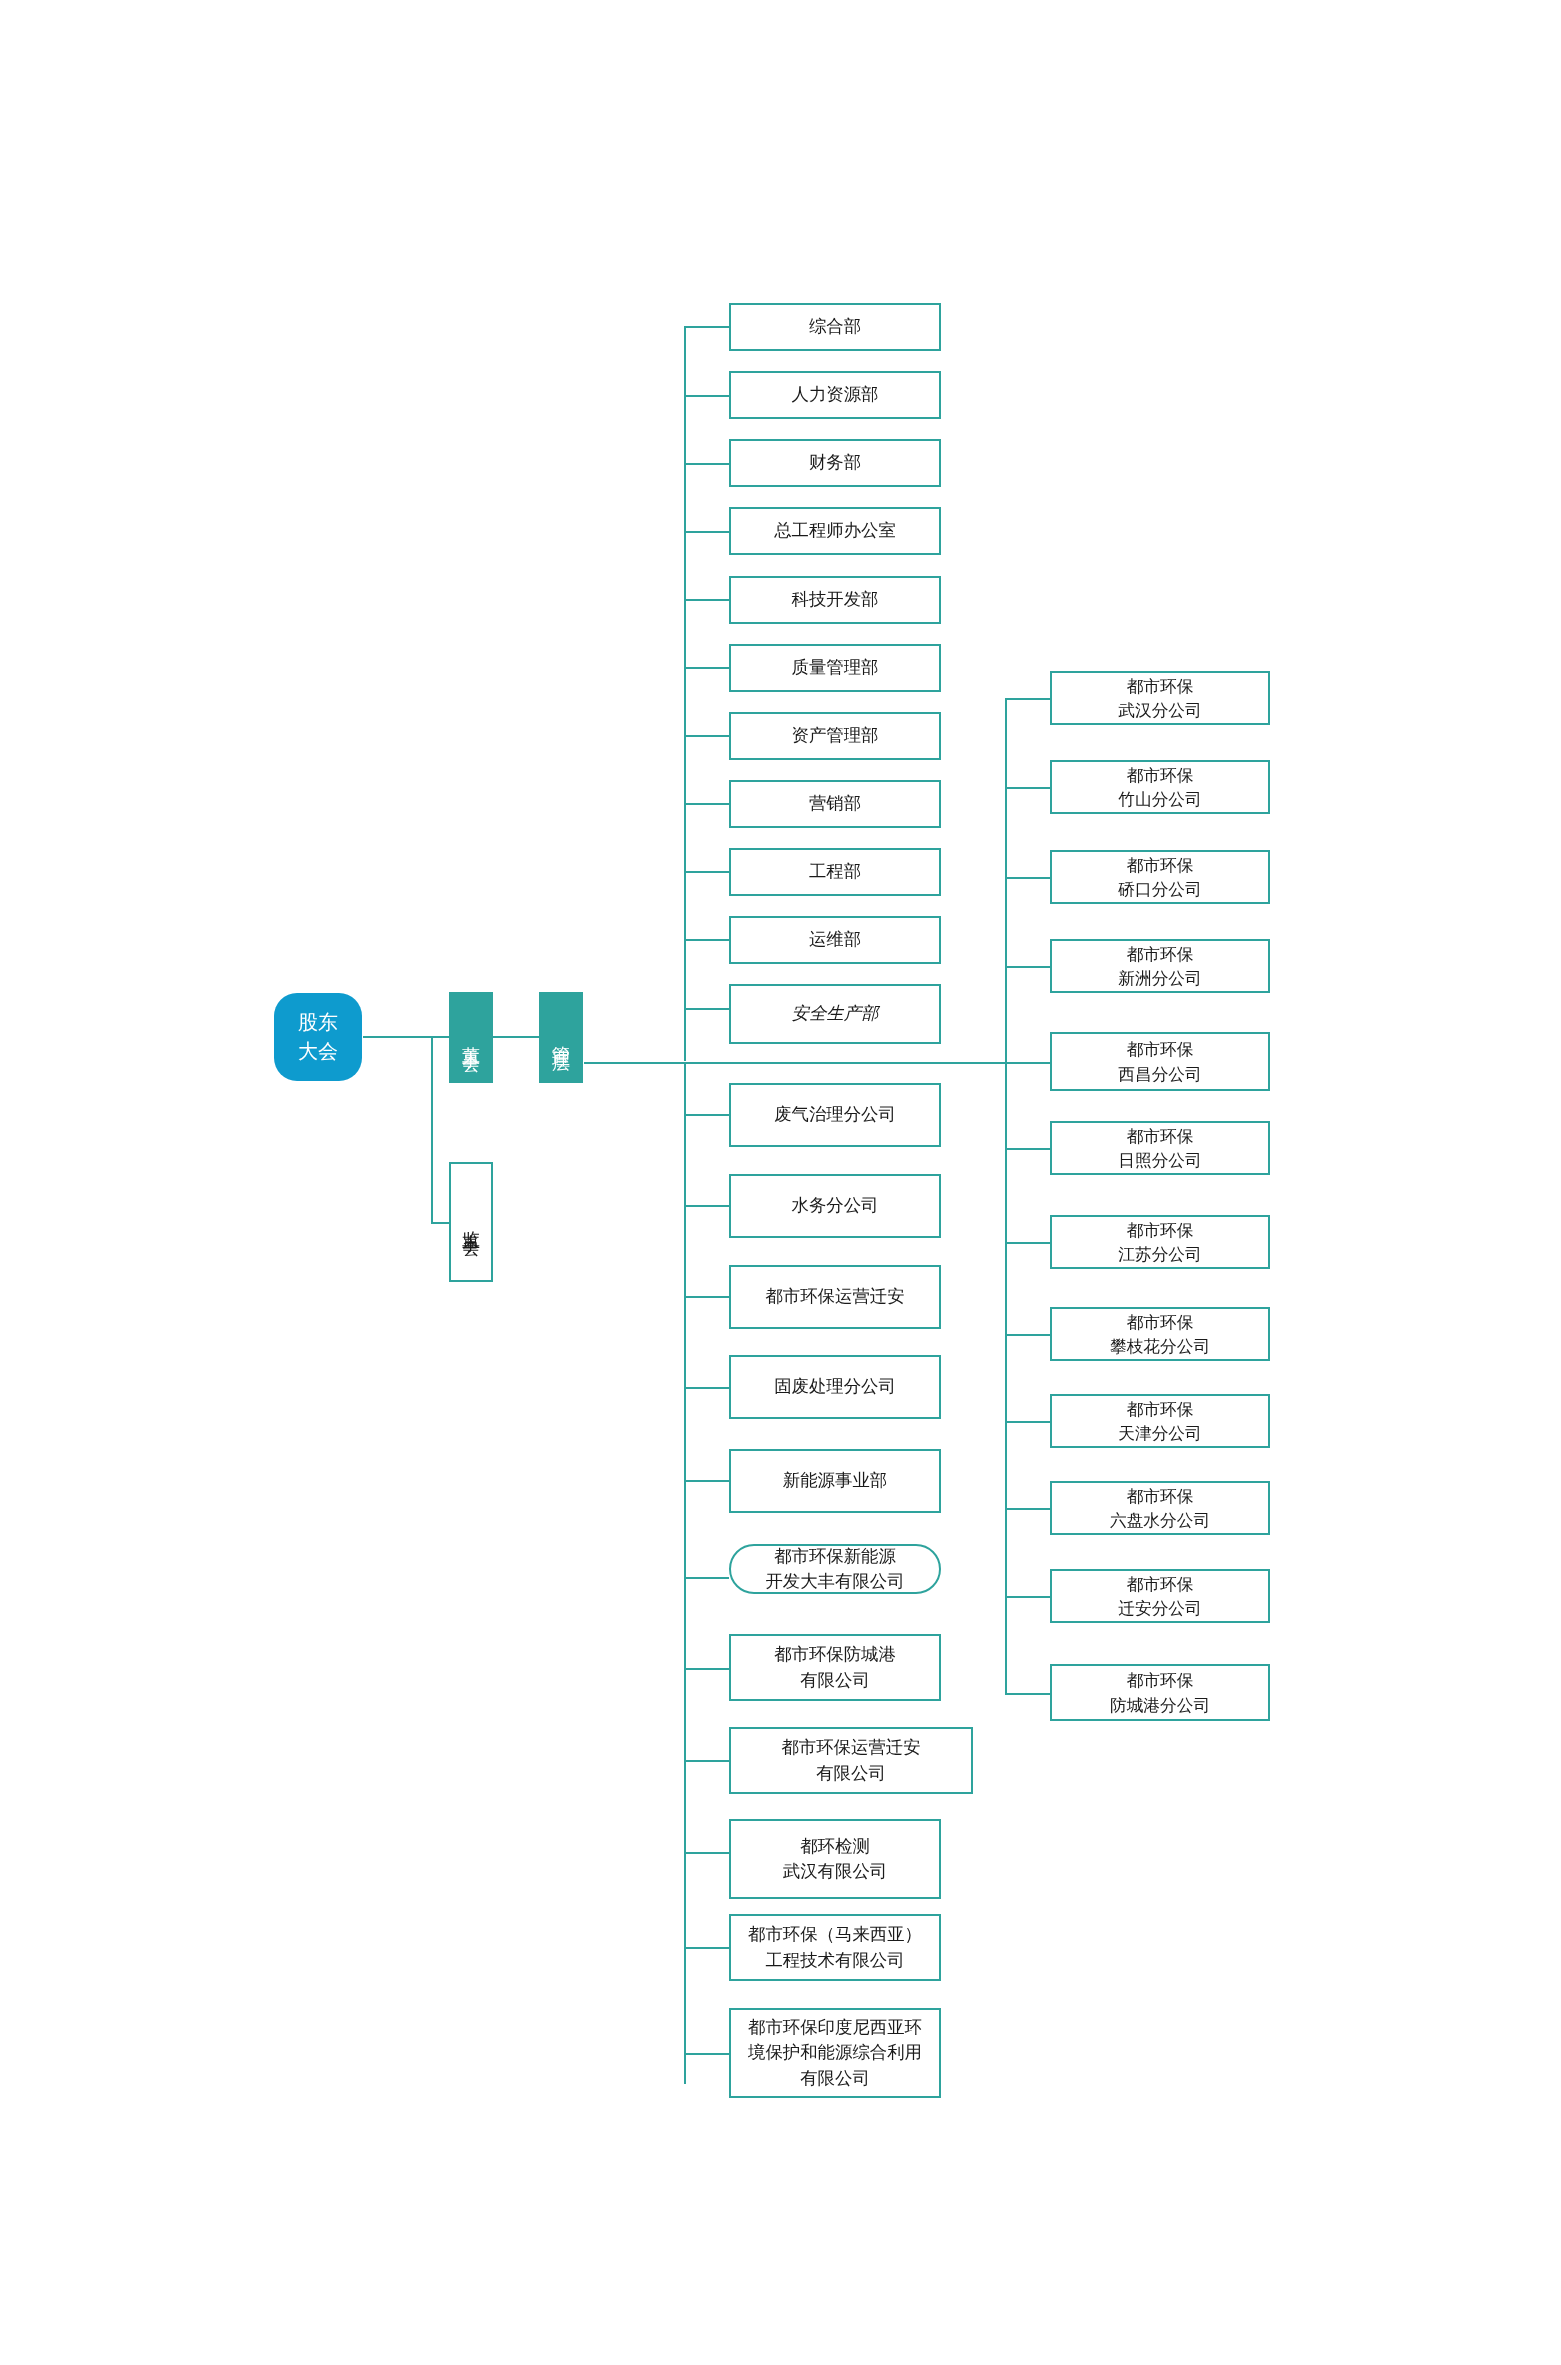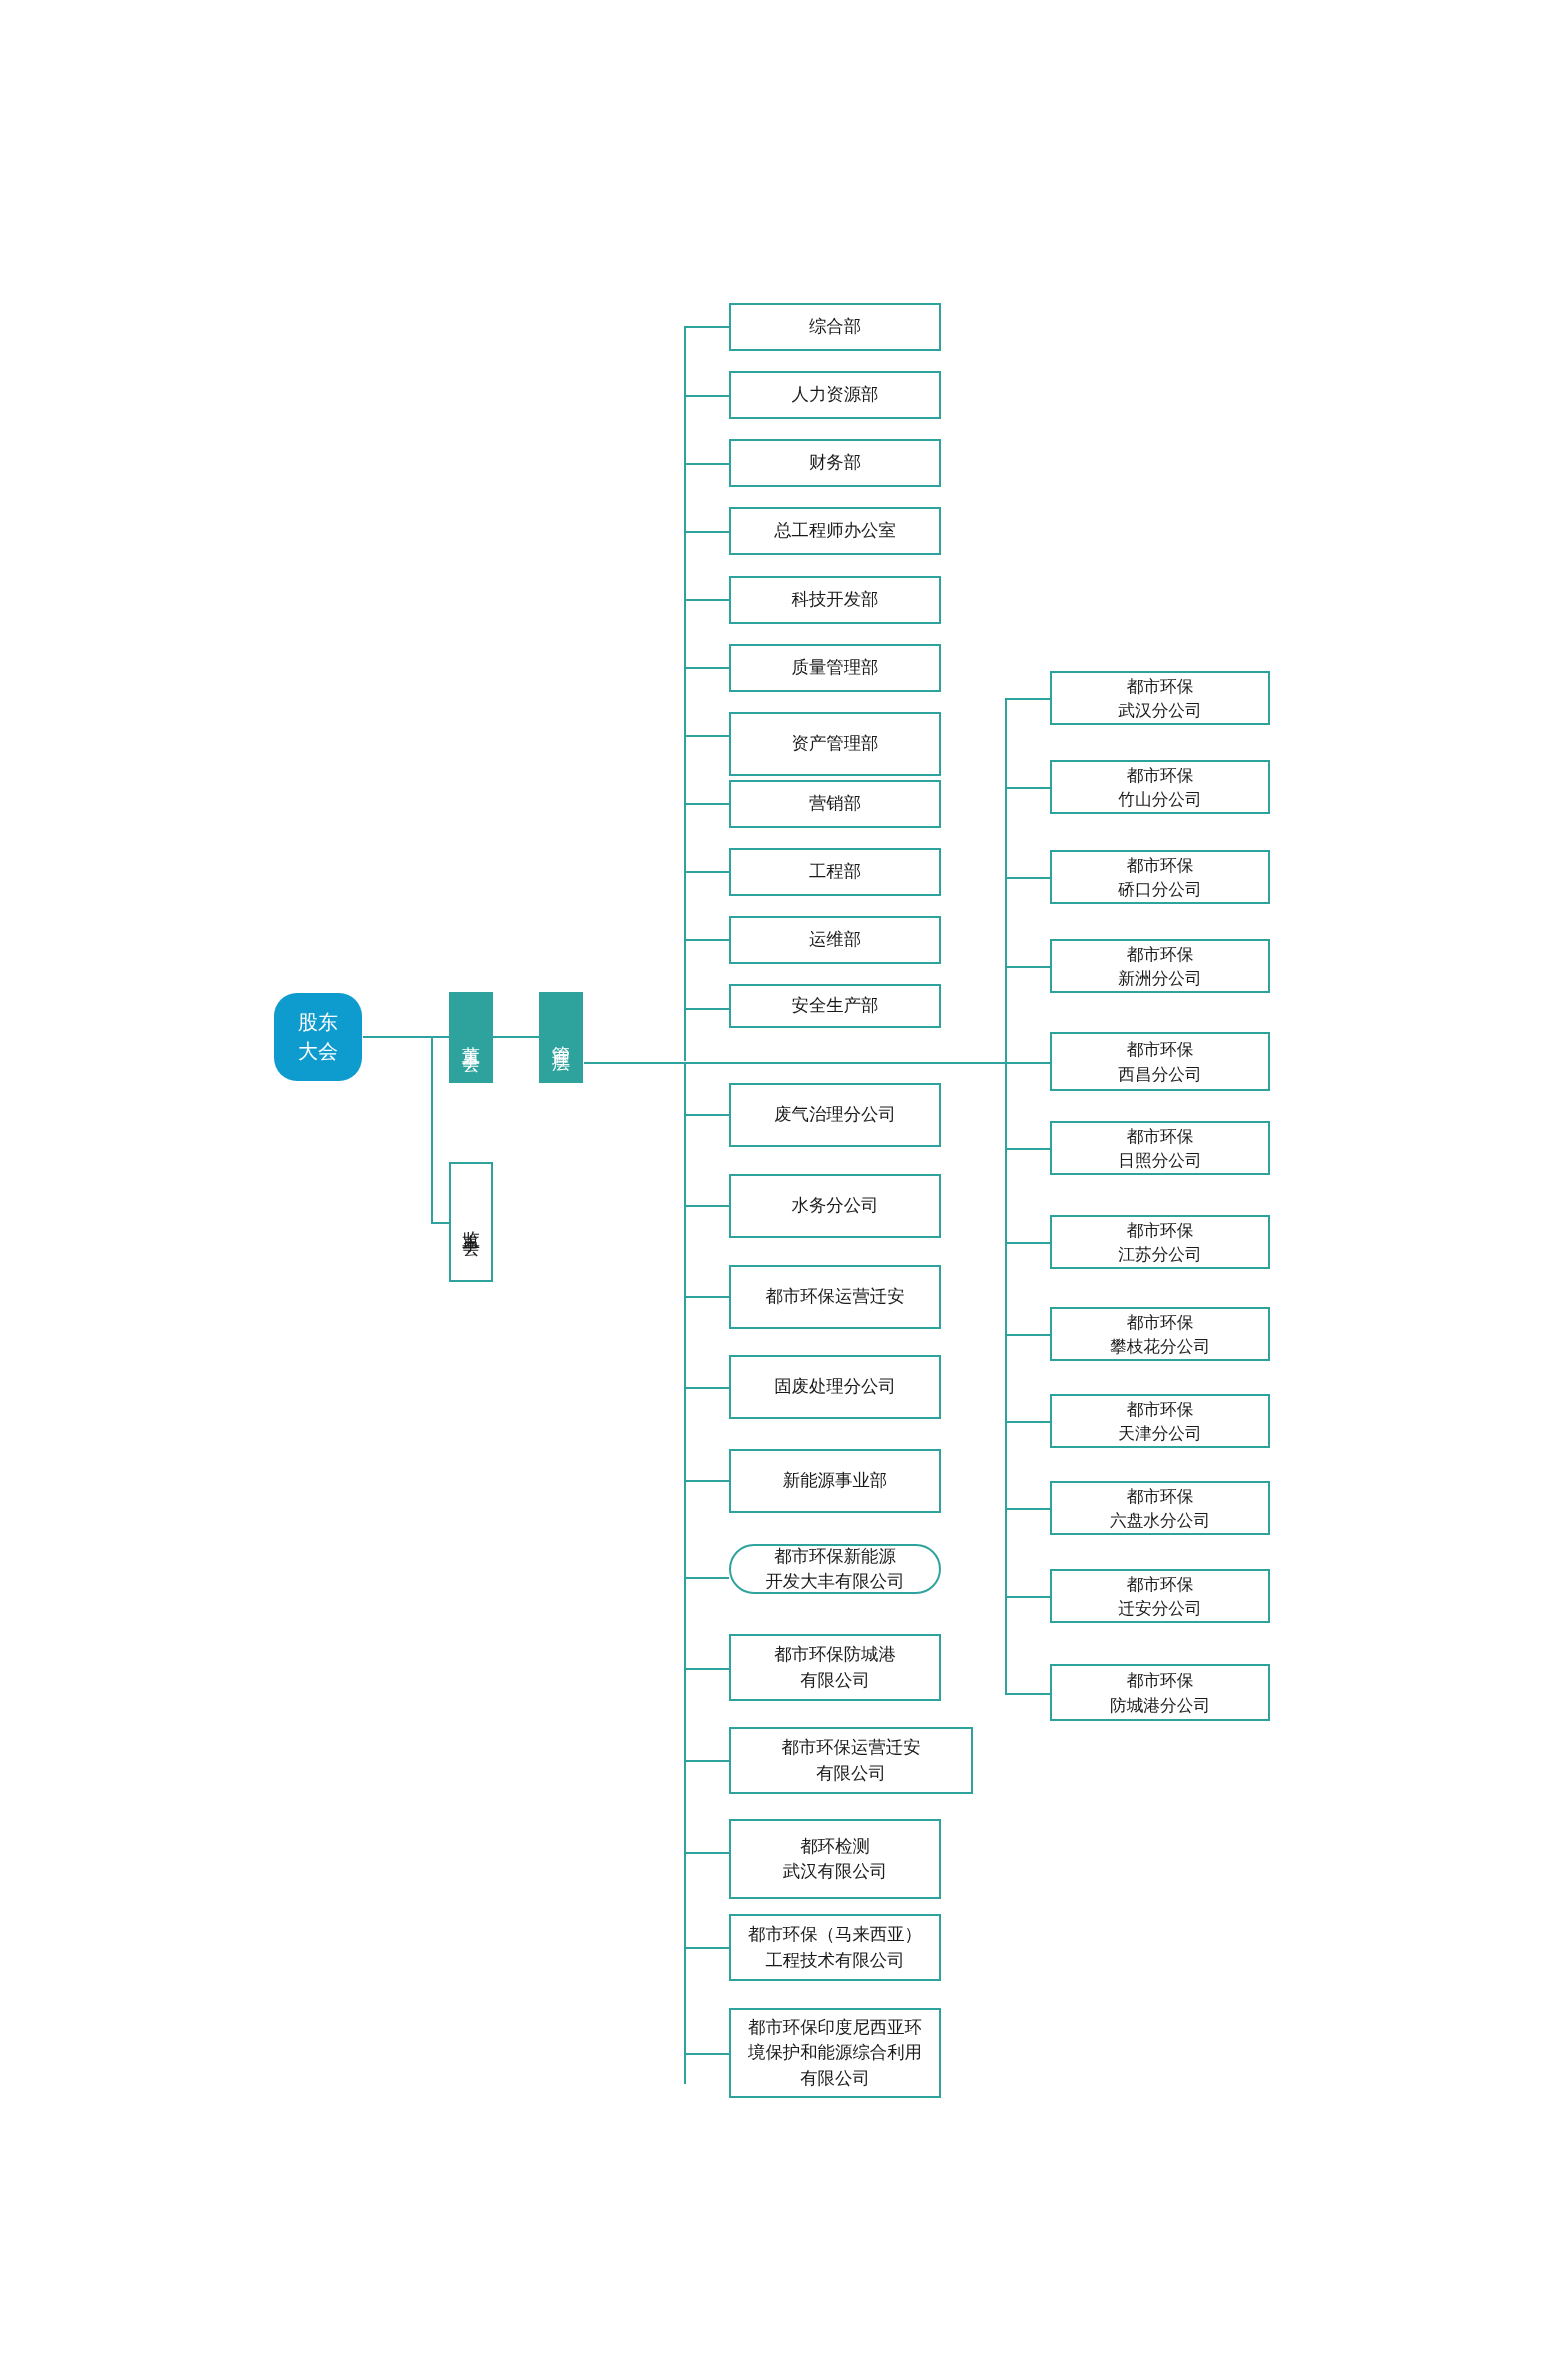--- a/index.html
+++ b/index.html
@@ -114,41 +114,41 @@
   <div class="node node-outline" style="left:729px;top:576px;width:212px;height:48px;font-size:17.4px;">
     <span class="node-label">科技开发部</span>
   </div>
   <div class="conn conn-h" style="left:684px;top:599px;width:45px;"></div>
 
   <div class="node node-outline" style="left:729px;top:644px;width:212px;height:48px;font-size:17.4px;">
     <span class="node-label">质量管理部</span>
   </div>
   <div class="conn conn-h" style="left:684px;top:667px;width:45px;"></div>
 
-  <div class="node node-outline" style="left:729px;top:712px;width:212px;height:64px;font-size:17.4px;">
+  <div class="node node-outline" style="left:729px;top:712px;width:212px;height:48px;font-size:17.4px;">
     <span class="node-label">资产管理部</span>
   </div>
   <div class="conn conn-h" style="left:684px;top:735px;width:45px;"></div>
 
   <div class="node node-outline" style="left:729px;top:780px;width:212px;height:48px;font-size:17.4px;">
     <span class="node-label">营销部</span>
   </div>
   <div class="conn conn-h" style="left:684px;top:803px;width:45px;"></div>
 
   <div class="node node-outline" style="left:729px;top:848px;width:212px;height:48px;font-size:17.4px;">
     <span class="node-label">工程部</span>
   </div>
   <div class="conn conn-h" style="left:684px;top:871px;width:45px;"></div>
 
   <div class="node node-outline" style="left:729px;top:916px;width:212px;height:48px;font-size:17.4px;">
     <span class="node-label">运维部</span>
   </div>
   <div class="conn conn-h" style="left:684px;top:939px;width:45px;"></div>
 
-  <div class="node node-outline" style="left:729px;top:984px;width:212px;height:44px;font-size:17.4px;">
+  <div class="node node-outline" style="left:729px;top:984px;width:212px;height:60px;font-size:17.4px;font-style:italic;">
     <span class="node-label">安全生产部</span>
   </div>
   <div class="conn conn-h" style="left:684px;top:1008px;width:45px;"></div>
 
   <div class="node node-outline" style="left:729px;top:1083px;width:212px;height:64px;font-size:17.4px;">
     <span class="node-label">废气治理分公司</span>
   </div>
   <div class="conn conn-h" style="left:684px;top:1114px;width:45px;"></div>
 
   <div class="node node-outline" style="left:729px;top:1174px;width:212px;height:64px;font-size:17.4px;">

